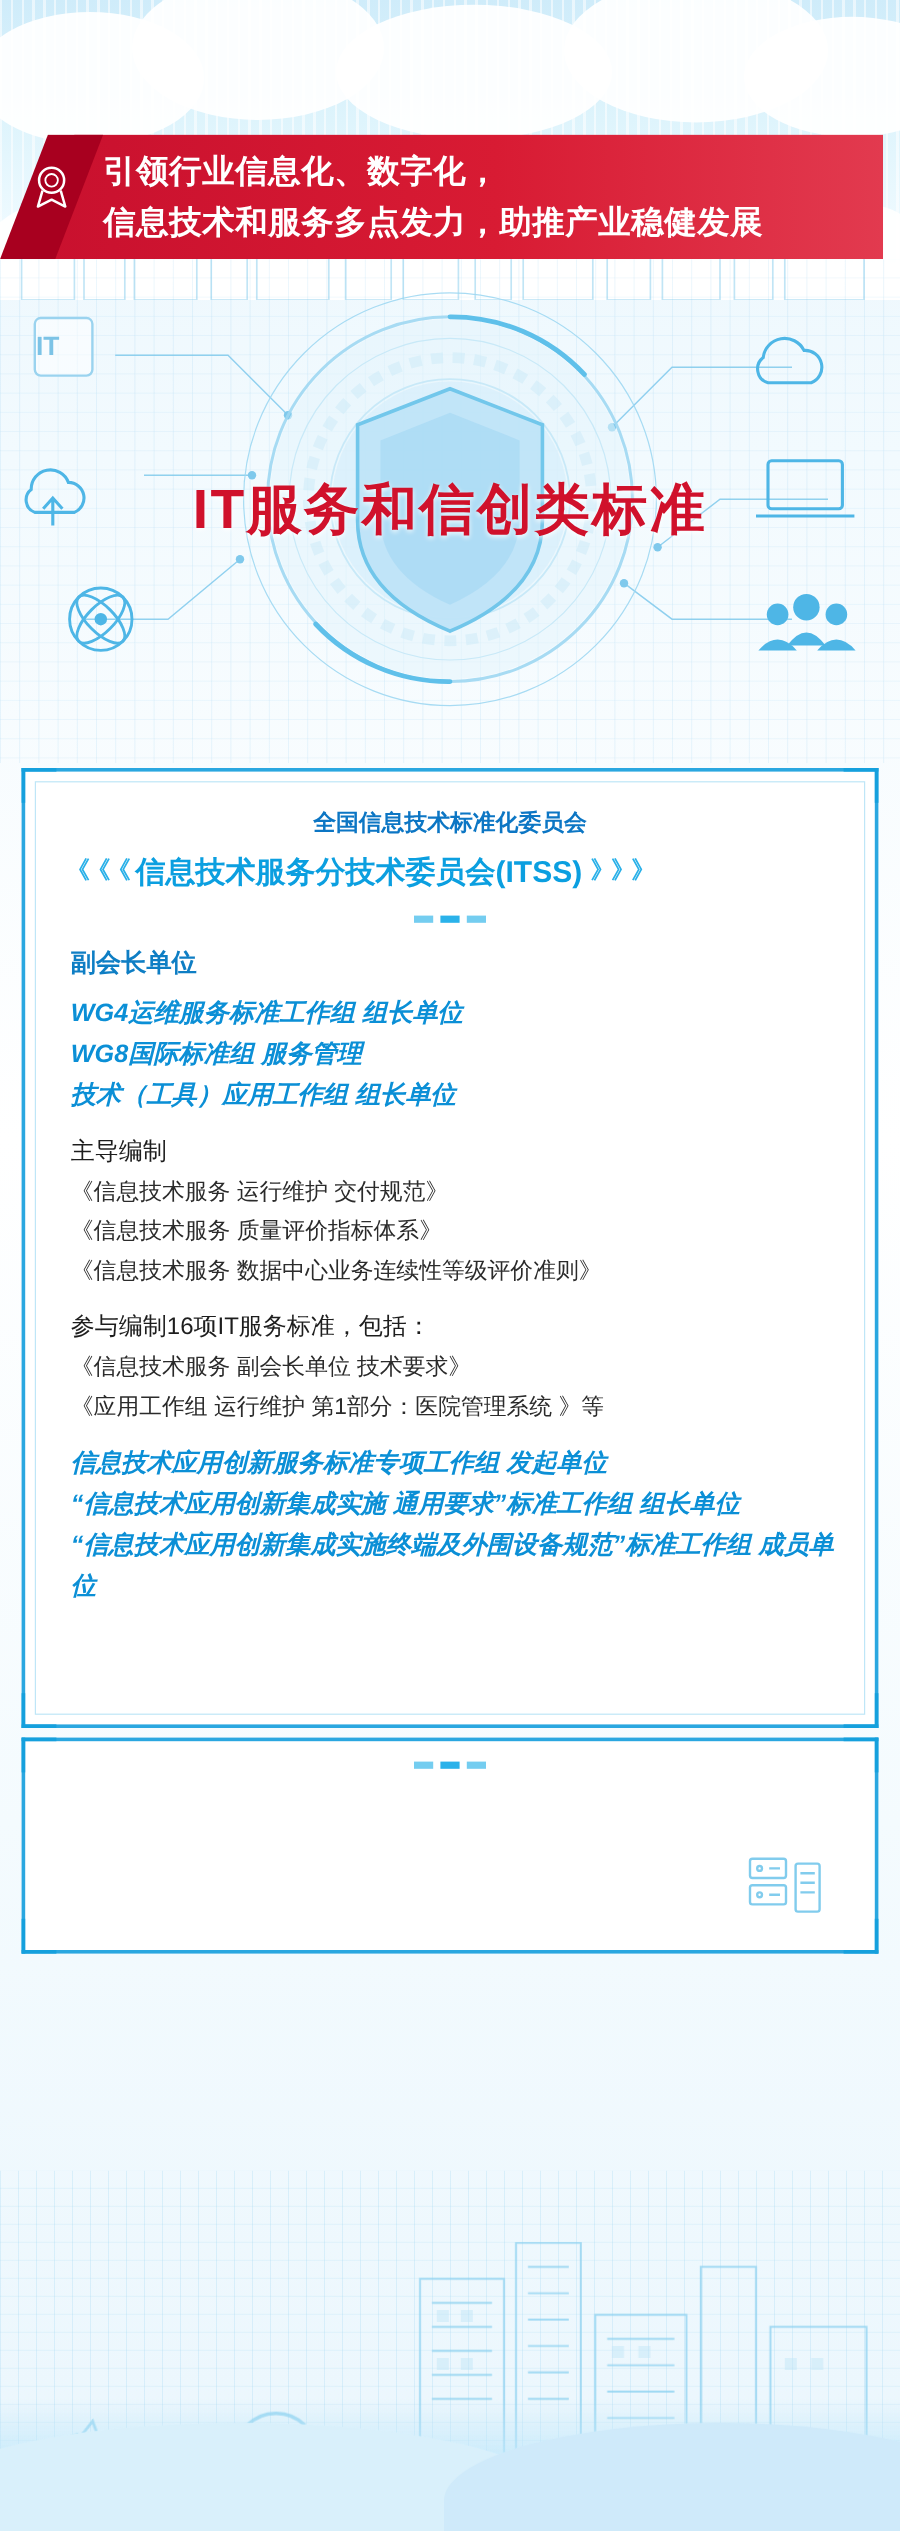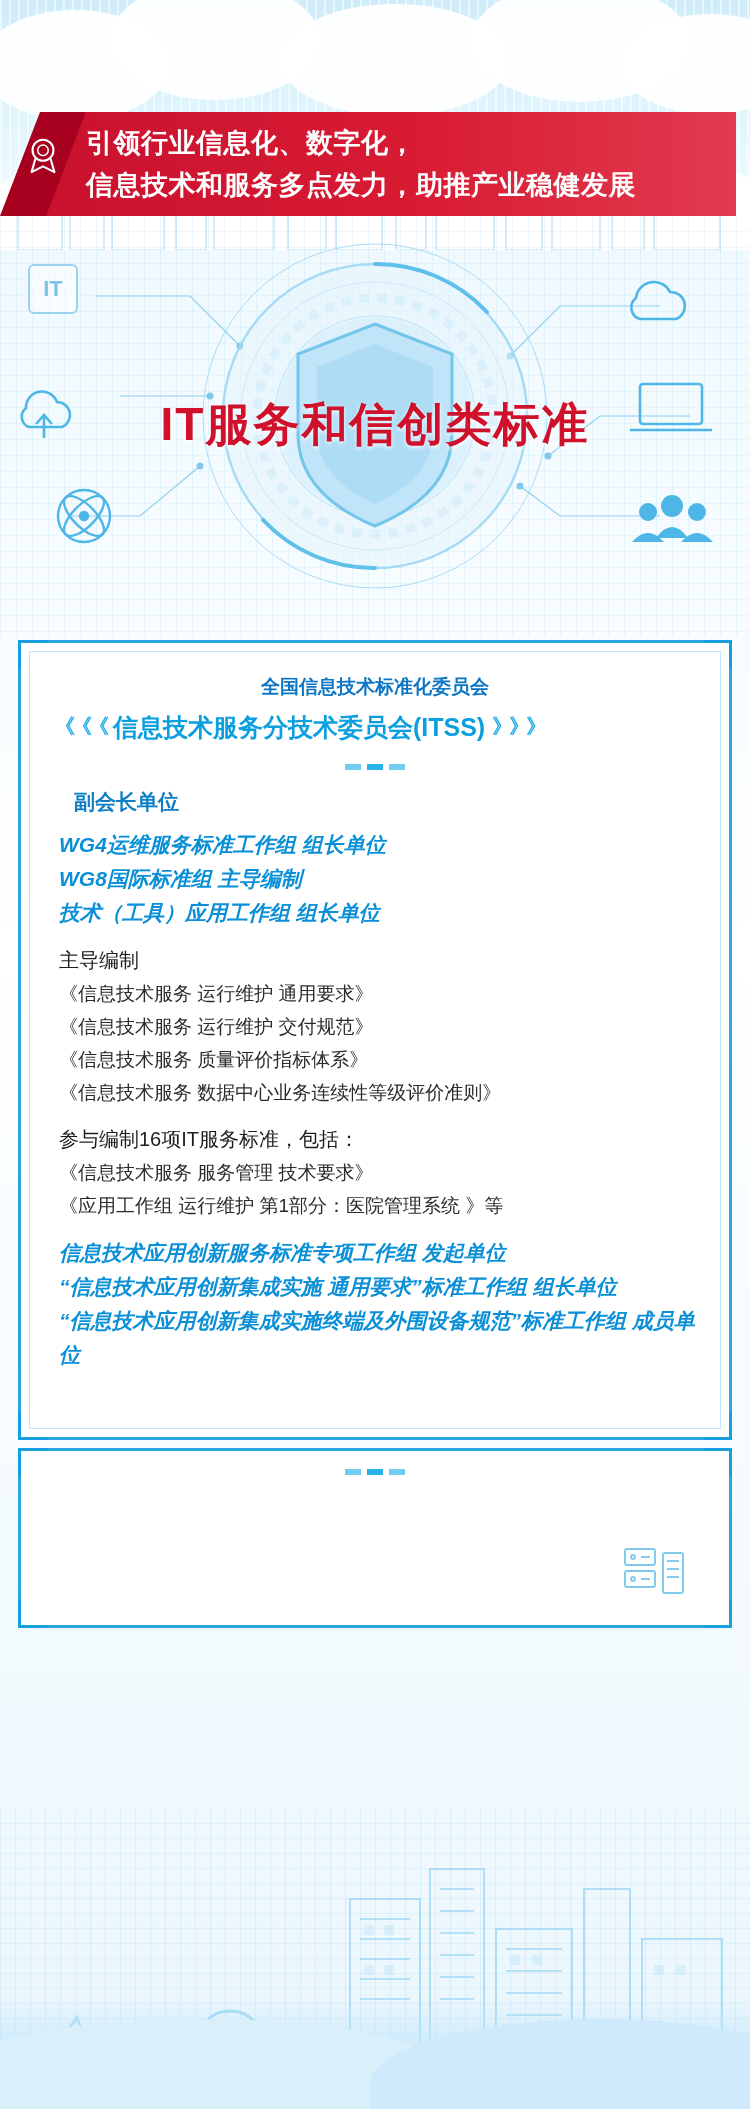--- a/index.html
+++ b/index.html
@@ -127,21 +127,21 @@
   .it-badge {
     position: absolute;
     left: 28px; top: 48px;
     width: 46px; height: 46px;
     border: 2px solid #9ad3ef;
     border-radius: 6px;
     color: #7cc3e6;
     font-size: 22px;
     font-weight: bold;
     line-height: 46px;
-    text-align: center;
+    text-align: left;
     background: rgba(255,255,255,.5);
   }
 
   
   .card {
     position: absolute;
     left: 18px; top: 640px;
     width: 714px; height: 800px;
     background: #ffffff;
     border: 3px solid #2aa7e0;
@@ -198,21 +198,21 @@
     width: 16px; height: 6px;
     background: #74cdf0;
     margin: 0 3px;
   }
   .dotrow i.mid { background: #2ab2ea; }
 
   .sec-head {
     color: #0e7ec4;
     font-size: 21px;
     font-weight: bold;
-    margin: 6px 0 12px 19px;
+    margin: 6px 0 12px 4px;
   }
   .line-blue {
     color: #0b8fd6;
     font-size: 21px;
     font-weight: bold;
     line-height: 34px;
     margin-left: 4px;
     font-style: italic;
   }
   .line-dark {
@@ -448,35 +448,34 @@
         <span>信息技术服务分技术委员会(ITSS)</span>
         <span class="chev">》》》</span>
       </div>
       <div class="dotrow">
         <i></i><i class="mid"></i><i></i>
       </div>
 
       <div class="sec-head">副会长单位</div>
 
       <div class="line-blue">WG4运维服务标准工作组  组长单位</div>
-      <div class="line-blue">WG8国际标准组  主导编制</div>
+      <div class="line-blue">WG8国际标准组  服务管理</div>
       <div class="line-blue">技术（工具）应用工作组  组长单位</div>
 
       <div class="gap"></div>
 
       <div class="line-dark head">主导编制</div>
-      <div class="line-dark">《信息技术服务 运行维护 通用要求》</div>
       <div class="line-dark">《信息技术服务 运行维护 交付规范》</div>
       <div class="line-dark">《信息技术服务 质量评价指标体系》</div>
       <div class="line-dark">《信息技术服务 数据中心业务连续性等级评价准则》</div>
 
       <div class="gap"></div>
 
       <div class="line-dark head">参与编制16项IT服务标准，包括：</div>
-      <div class="line-dark">《信息技术服务 服务管理 技术要求》</div>
+      <div class="line-dark">《信息技术服务 副会长单位 技术要求》</div>
       <div class="line-dark">《应用工作组 运行维护 第1部分：医院管理系统 》等</div>
 
       <div class="gap"></div>
 
       <div class="line-blue">信息技术应用创新服务标准专项工作组  发起单位</div>
       <div class="line-blue">“信息技术应用创新集成实施 通用要求”标准工作组  组长单位</div>
       <div class="line-blue">“信息技术应用创新集成实施终端及外围设备规范”标准工作组  成员单位</div>
     </div>
   </div>
 

